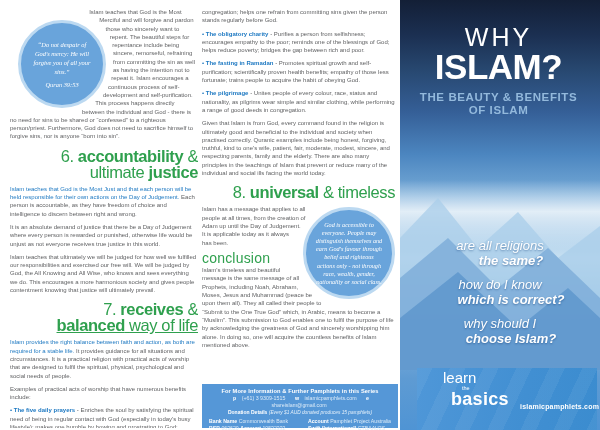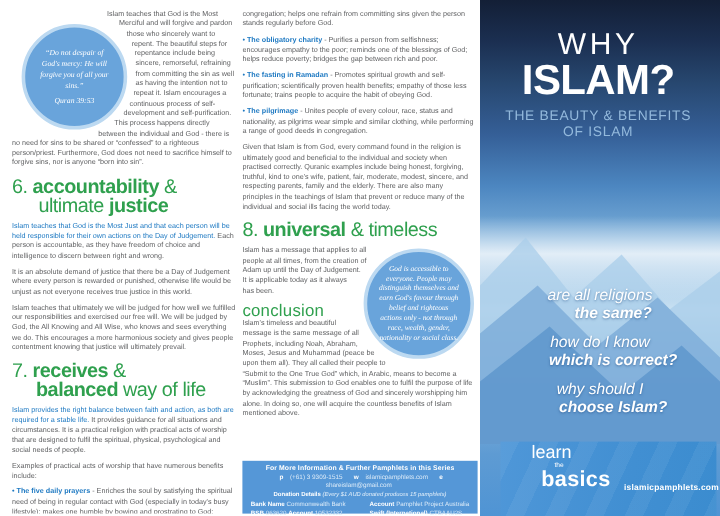--- a/index.html
+++ b/index.html
@@ -10,25 +10,25 @@
   }
   
   .col { position:absolute; top:8px; font-size:6px; line-height:8.3px; color:#616264; }
   .col-left  { left:10px;  width:188px; height:420px; overflow:hidden; }
   .col-mid   { left:202px; width:193px; height:374px; overflow:hidden; }
   .col p { margin-bottom:5px; }
   .blue { color:#1e79c2; }
   .bbold { color:#1e79c2; font-weight:bold; }
   .dot { color:#1e79c2; font-weight:bold; }
   
-  .gh { color:#2fa04e; font-size:16.5px; line-height:16px; letter-spacing:-0.4px; margin:7px 0 5px 0; font-weight:400; }
+  .gh { color:#2fa04e; font-size:16.5px; line-height:16px; letter-spacing:-0.4px; margin:7px 0 5px 0; font-weight:400;text-align:right; }
   .gh b { font-weight:700; }
   .gh .ind { display:block; }
   .gh6 .ind { padding-left:22px; }
-  .gh7 .ind { padding-left:20px; }
+  .gh7 .ind { padding-left:20px;text-decoration:underline; }
   .gh8 .ind { padding-left:34px; }
   .gh-small { color:#2fa04e; font-size:14px; font-weight:400; letter-spacing:0.2px; margin:7px 0 4px 0; }
   
   .qcircle {
     border-radius:50%; background:#69a4db; border:3px solid #bcd9f1;
     color:#ffffff; font-family:"Liberation Serif", serif; font-style:italic;
     text-align:center; display:flex; flex-direction:column; justify-content:center;
   }
   .qc1 { float:left; width:88px; height:88px; margin:12px 7px 4px 8px;
          shape-outside:circle(50%); font-size:6.4px; line-height:9px; padding:9px; }
@@ -56,21 +56,21 @@
       #131f36 0%, #1b2f51 8%, #27476f 16%, #355f97 26%, #4c86c0 36%,
       #79add9 46%, #a9cde9 54%, #c7e0f2 60%, #a6cce8 68%, #7fb0dc 78%,
       #5e9bd3 88%, #4f94d4 100%);
   }
   .mist { position:absolute; left:0; top:180px; width:200px; height:70px;
           background:linear-gradient(180deg, rgba(255,255,255,0) 0%, rgba(255,255,255,0.75) 45%, rgba(255,255,255,0) 100%); }
   .mts { position:absolute; left:0; top:160px; }
   .panel-title { position:absolute; left:0; top:24px; width:171px; text-align:center; color:#fff;margin-left:13px; }
   .pt1 { font-size:25px; font-weight:400; letter-spacing:3px; line-height:26px; }
   .pt2 { font-size:35px; font-weight:800; letter-spacing:-0.5px; line-height:34px; }
-  .psub { margin-top:7px; color:#93b9dc; font-size:11.5px; line-height:13px; letter-spacing:0.6px; font-weight:400;text-align:center; }
+  .psub { margin-top:7px; color:#93b9dc; font-size:11.5px; line-height:13px; letter-spacing:0.6px; font-weight:700;text-align:center; }
   .quests { position:absolute; left:0; top:238px; width:200px; text-align:center;
             color:#fff; font-style:italic; font-size:13px; line-height:15px;
             text-shadow:0 1px 2px rgba(25,70,125,0.55); }
   .q { margin-bottom:9px; }
   .q .l2 { display:block; font-weight:700; padding-left:22px; }
   .band { position:absolute; left:17px; top:368px; width:180px; height:62px;
           background:linear-gradient(100deg,#4f97d8 0%, #418fd2 60%, #3b8ccf 100%); }
   .band::after { content:""; position:absolute; inset:0;
           background:repeating-linear-gradient(115deg, rgba(255,255,255,0.06) 0 14px, rgba(255,255,255,0) 14px 30px); }
   .learn { position:absolute; left:26px; top:3px; color:#fff; z-index:2; }

